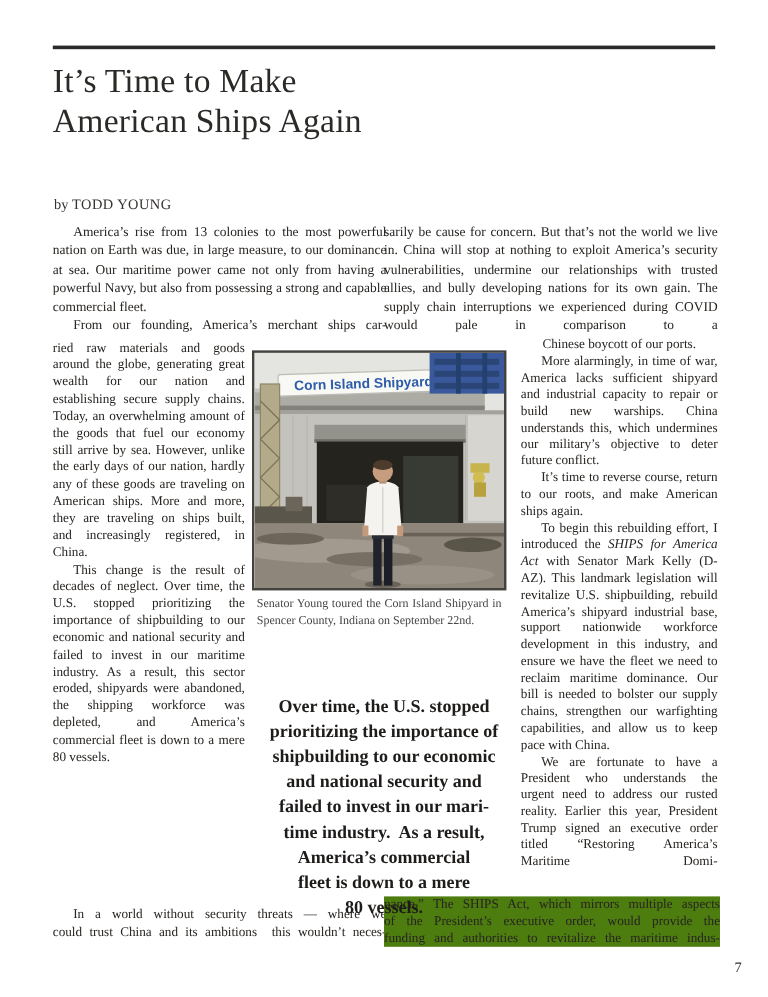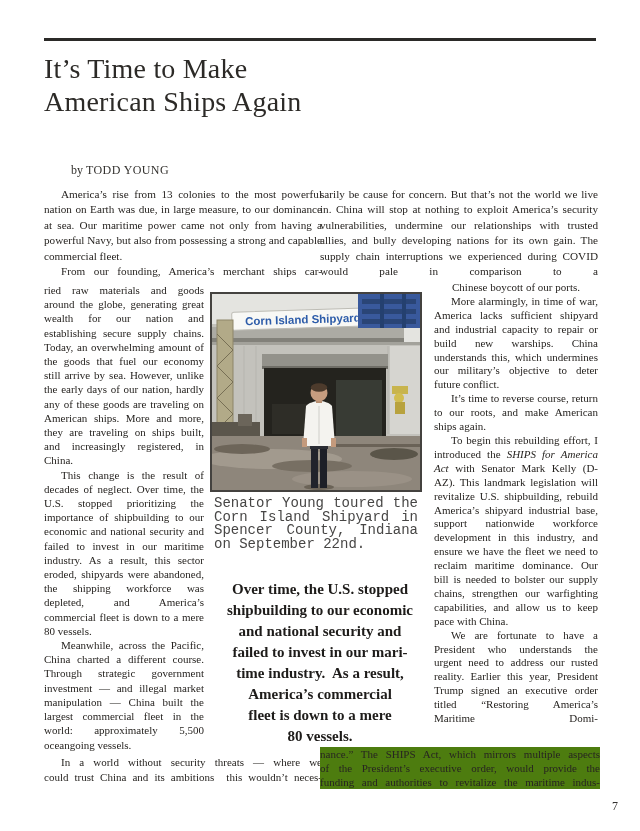--- a/index.html
+++ b/index.html
@@ -7,21 +7,21 @@
   body { background:#ffffff; font-family:"Liberation Serif", serif; color:#272421; }
   .page { position:relative; width:640px; height:831px; background:#ffffff; overflow:hidden; }
   .abs { position:absolute; }
 
   .top-rule { left:44px; top:38px; width:552px; height:3px; background:#2b2a28; }
 
   .title { left:44px; top:52px; width:500px; font-size:28px; line-height:33px;
            font-weight:normal; color:#2c2a27; letter-spacing:0.2px; }
   .title span { display:block; }
 
-  .byline { left:45px; top:163px; font-size:12px; color:#33312e;margin-left:26px; }
+  .byline { left:45px; top:163px; font-size:12px; color:#33312e; }
   .byline-author { letter-spacing:0.4px; }
 
   .body-text { text-align:justify; color:#272421; }
   .body-text p { margin:0; }
   .indent { text-indent:17px; }
   .jlast { text-align-last:justify; }
   .align-right { text-align:center; }
   .italic { font-style:italic; }
 
   .col-wide   { font-size:11.2px; line-height:15.4px; }
@@ -30,22 +30,22 @@
   .left-top    { left:44px;  top:187px; width:278px; }
   .left-mid    { left:44px;  top:283px; width:160px; line-height:14.2px; }
   .left-bottom { left:44px;  top:755px; width:278px; font-size:11px; line-height:14.5px; background:#fff; }
   .right-top   { left:320px; top:187px; width:278px; }
   .right-mid   { left:434px; top:281px; width:164px; line-height:13.9px; }
   .right-bottom{ left:320px; top:747px; width:280px; font-size:11px; line-height:14px; background:#4d7c0f; }
   .line { display:block; text-align:justify; text-align-last:justify; }
 
   .photo-fig   { left:210px; top:292px; width:212px; height:200px;
                  border:2px solid #44423f; background:#e4e4e0; overflow:hidden; }
-  .caption     { left:214px; top:497px; width:204px; font-family:Liberation Mono, monospace;
-                 font-size:14px; line-height:13.5px; color:#474645; text-align:justify; }
+  .caption     { left:214px; top:497px; width:204px; font-family:Liberation Serif, serif;
+                 font-size:10px; line-height:13.5px; color:#474645; text-align:justify; }
 
   .pull-quote  { left:198px; top:566px; width:244px; font-size:15px; line-height:21px;
                  font-weight:bold; text-align:center; color:#1e1c1a;margin-top:13px; }
   .pull-quote span { display:block; white-space:nowrap; }
 
   .footer-center { left:228px; top:822px; width:184px; text-align:right;margin-top:24px; }
   .footer-rule   { height:2px; background:#454341; }
   .footer-text   { margin-top:3px; font-size:11.5px; color:#3a3836; white-space:nowrap; }
   .footer-issue  { margin-left:9px; }
   .page-num      { left:588px; top:799px; width:30px; text-align:right; font-size:12px; color:#33312f; }
@@ -68,21 +68,20 @@
   </div>
 
   <div class="abs body-text col-wide left-top">
     <p class="indent">America’s rise from 13 colonies to the most powerful nation on Earth was due, in large measure, to our dominance at sea. Our maritime power came not only from having a powerful Navy, but also from possessing a strong and capable commercial fleet.</p>
     <p class="indent jlast">From our founding, America’s merchant ships car-</p>
   </div>
 
   <div class="abs body-text col-narrow left-mid">
     <p>ried raw materials and goods around the globe, generating great wealth for our nation and establishing secure supply chains. Today, an overwhelming amount of the goods that fuel our economy still arrive by sea. However, unlike the early days of our nation, hardly any of these goods are traveling on American ships. More and more, they are traveling on ships built, and increasingly registered, in China.</p>
     <p class="indent">This change is the result of decades of neglect. Over time, the U.S. stopped prioritizing the importance of shipbuilding to our economic and national security and failed to invest in our maritime industry. As a result, this sector eroded, shipyards were abandoned, the shipping workforce was depleted, and America’s commercial fleet is down to a mere 80 vessels.</p>
-    <p class="indent">Meanwhile, across the Pacific, China charted a different course. Through strategic government investment — and illegal market manipulation — China built the largest commercial fleet in the world: approximately 5,500 oceangoing vessels.</p>
   </div>
 
   <div class="abs body-text left-bottom">
     <span class="line indent">In a world without security threats — where we</span>
     <span class="line">could trust China and its ambitions&nbsp; this wouldn’t neces-</span>
   </div>
 
   <div class="abs body-text col-wide right-top">
     <p class="jlast">sarily be cause for concern. But that’s not the world we live in. China will stop at nothing to exploit America’s security vulnerabilities, undermine our relationships with trusted allies, and bully developing nations for its own gain. The supply chain interruptions we experienced during COVID would pale in comparison to a</p>
   </div>
@@ -190,20 +189,21 @@
         <circle cx="107" cy="99" r="8.5" fill="#c79d7f"></circle>
         <ellipse cx="107" cy="93.5" rx="8.2" ry="4.2" fill="#4d3b2c"></ellipse>
       </g>
     </svg>
   </figure>
 
   <figcaption class="abs caption">Senator Young toured the Corn Island Shipyard in Spencer County, Indiana on September 22nd.</figcaption>
 
   <div class="abs pull-quote">
     <span>Over time, the U.S. stopped</span>
+    <span>prioritizing the importance of</span>
     <span>shipbuilding to our economic</span>
     <span>and national security and</span>
     <span>failed to invest in our mari-</span>
     <span>time industry.&nbsp; As a result,</span>
     <span>America’s commercial</span>
     <span>fleet is down to a mere</span>
     <span>80 vessels.</span>
   </div>
 
   <div class="abs footer-center">

